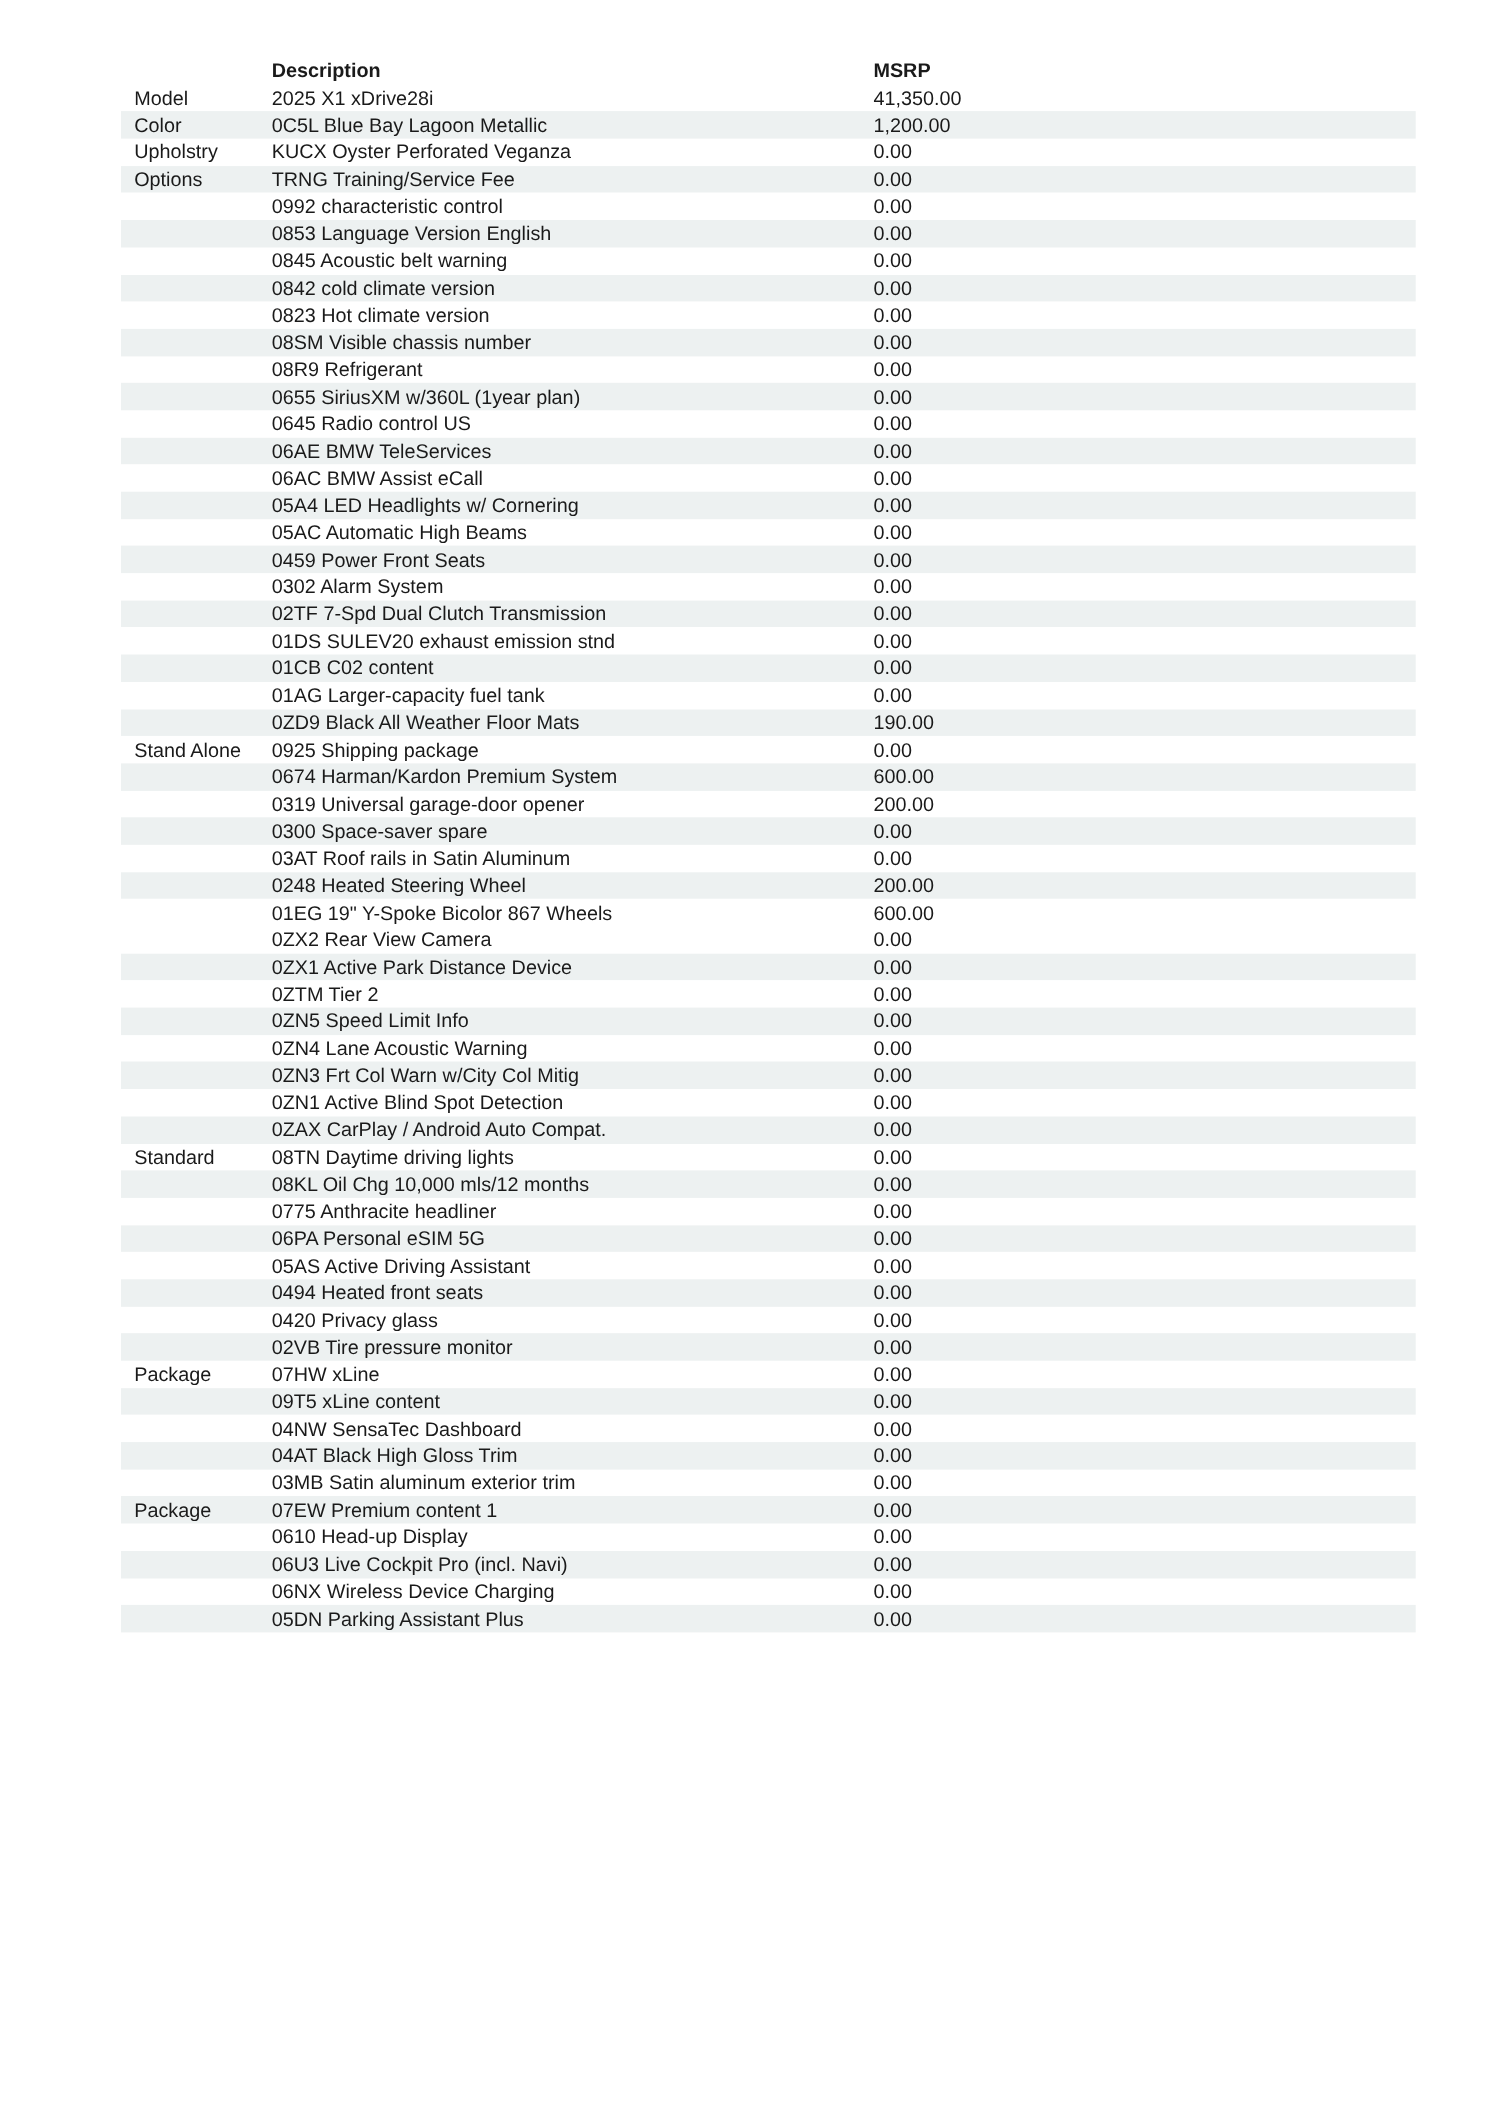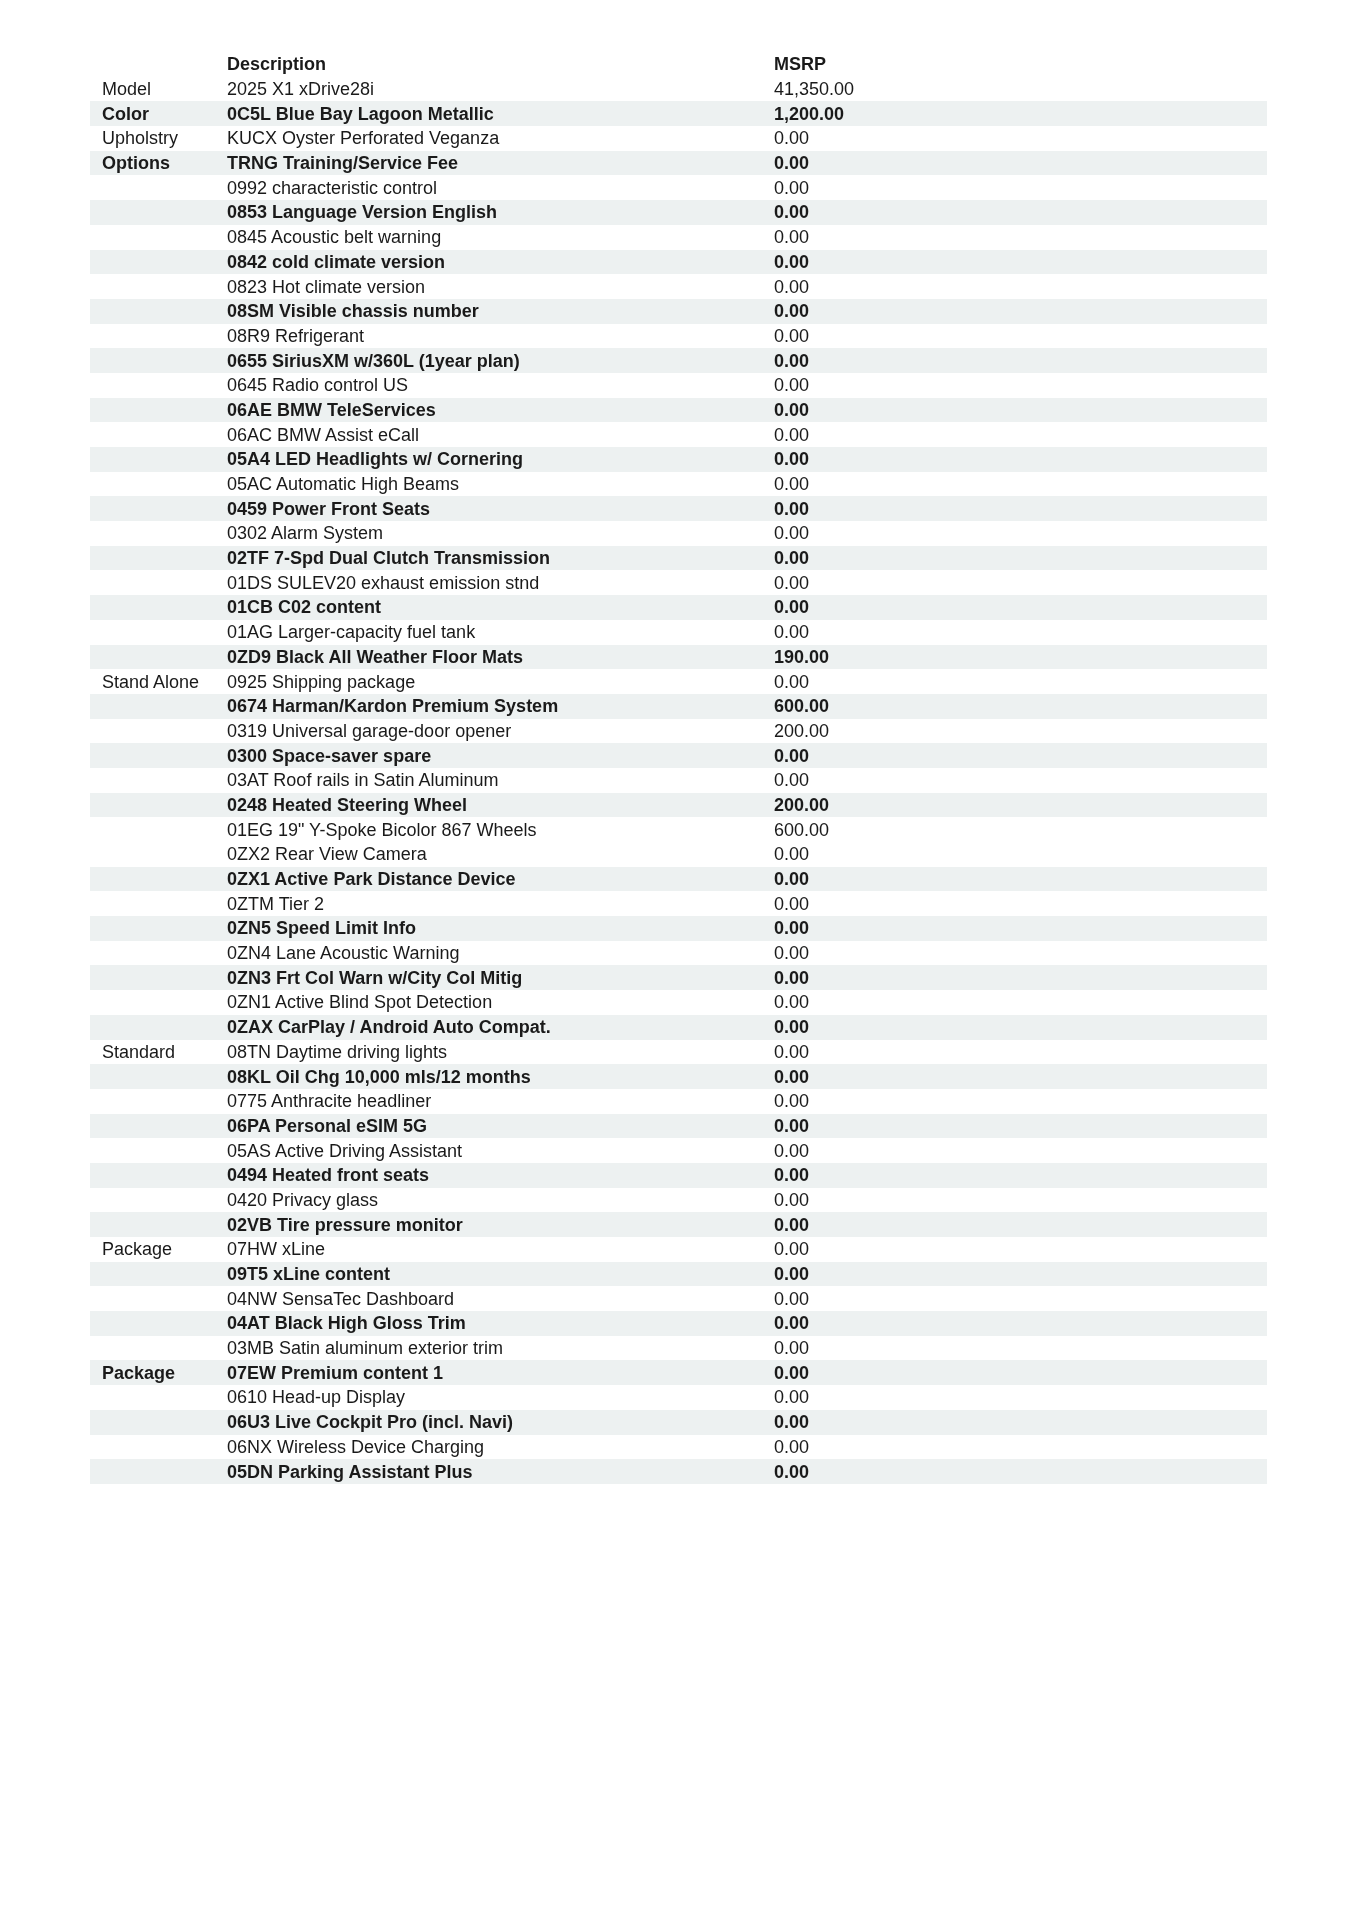--- a/index.html
+++ b/index.html
@@ -3,24 +3,24 @@
 <meta charset="utf-8">
 <style>
   :root{
     --stripe:#edf1f1;
     --text:#1a1a1a;
     --bg:#ffffff;
   }
   *{box-sizing:border-box;margin:0;padding:0;}
   html,body{width:1357px;height:1920px;background:var(--bg);
     font-family:"Liberation Sans", sans-serif;color:var(--text);}
-  .page{position:relative;width:1338px;height:1920px;background:var(--bg);overflow:hidden;}
+  .page{position:relative;width:1338px;height:1920px;background:var(--bg);overflow:hidden;margin-left:20px;}
   .options-table{position:absolute;left:90px;top:52px;width:1177px;font-size:18px;line-height:1;}
   .row{display:flex;align-items:center;height:24.7px;width:1177px;}
-  .row.stripe{background:var(--stripe);font-weight:bold;}
+  .row.stripe{background:var(--stripe);}
   .row.header-row{background:transparent;font-weight:bold;}
   .cell{white-space:nowrap;overflow:visible;}
   .cat{width:137px;padding-left:12px;flex:0 0 137px;}
   .desc{flex:1 1 auto;}
   .msrp{flex:0 0 200px;width:200px;text-align:left;margin-right:293px;}
 </style>
 </head>
 <body>
 
 <div class="page">

